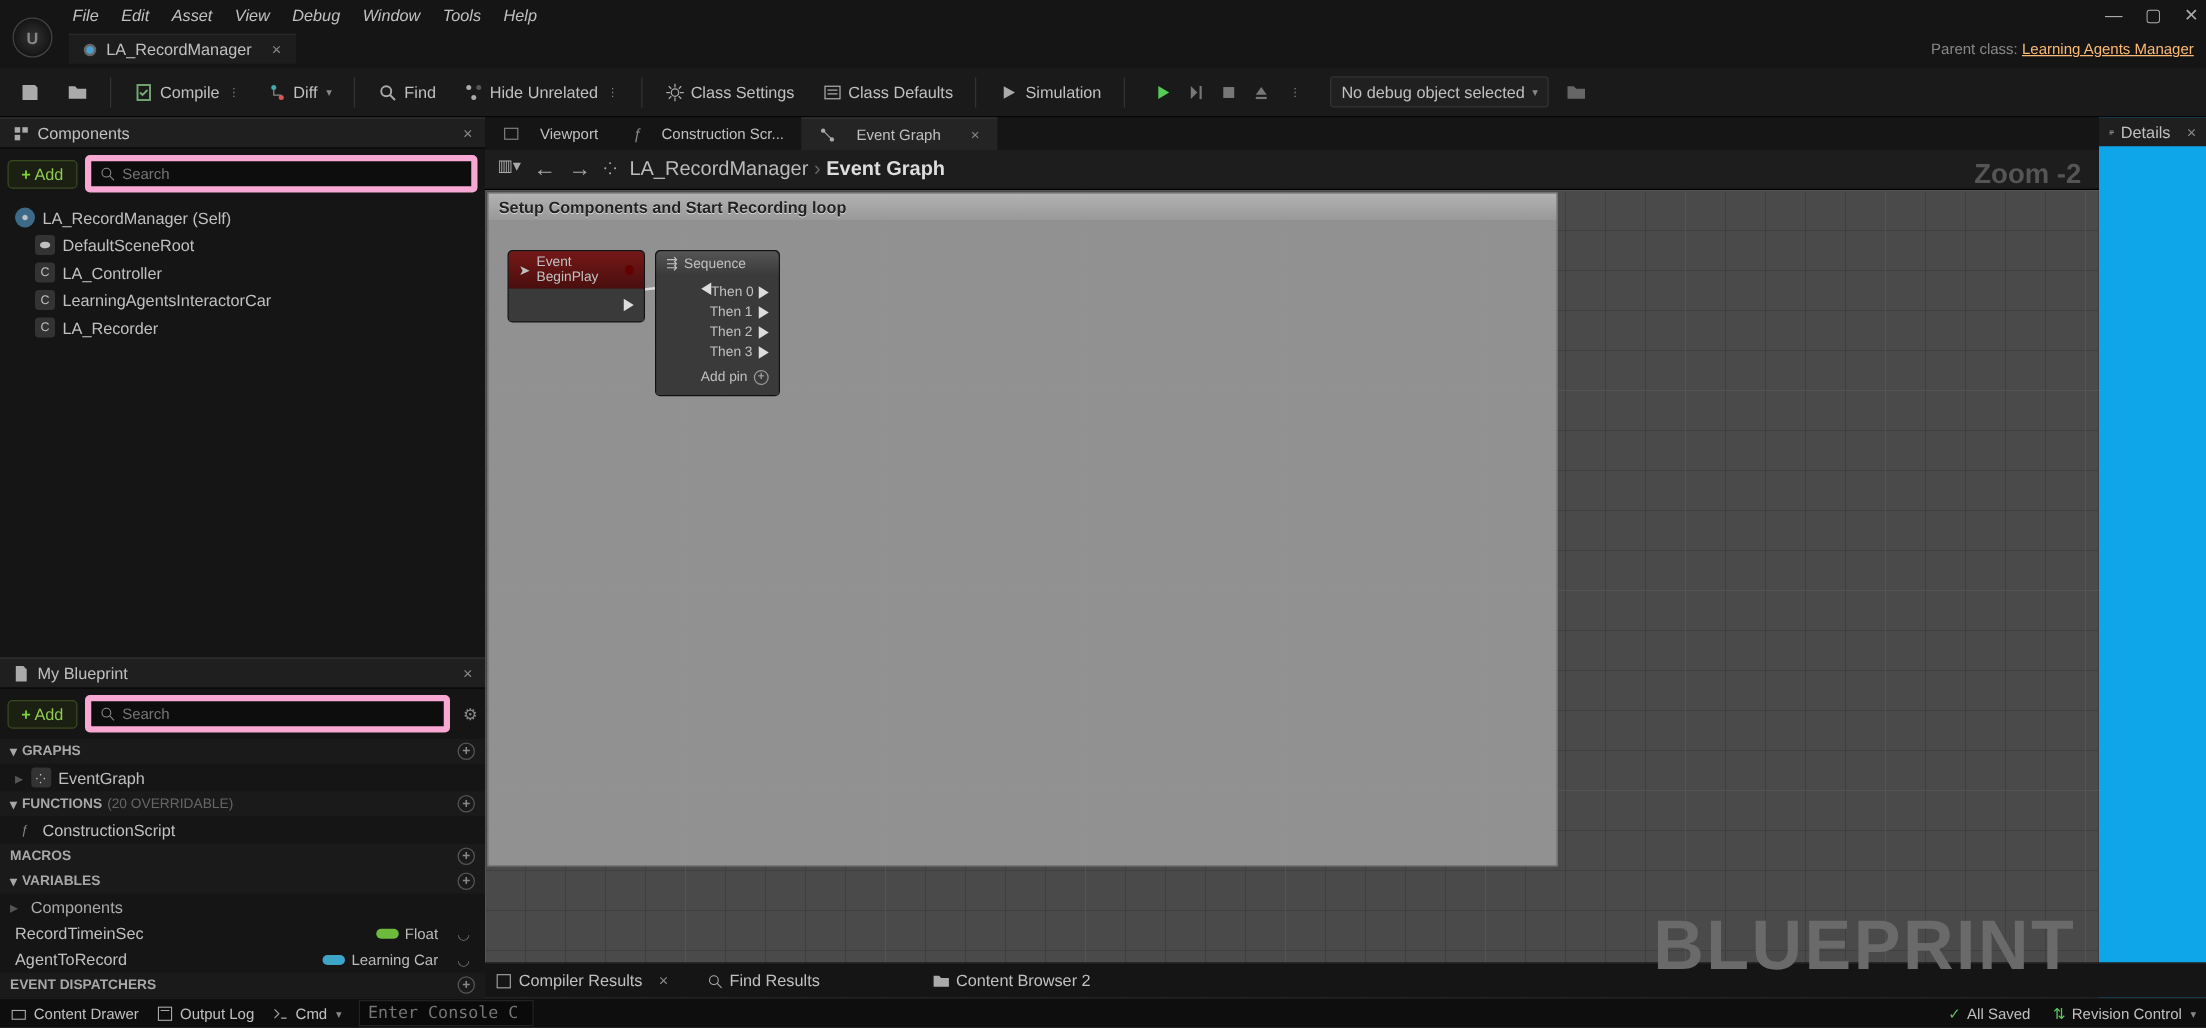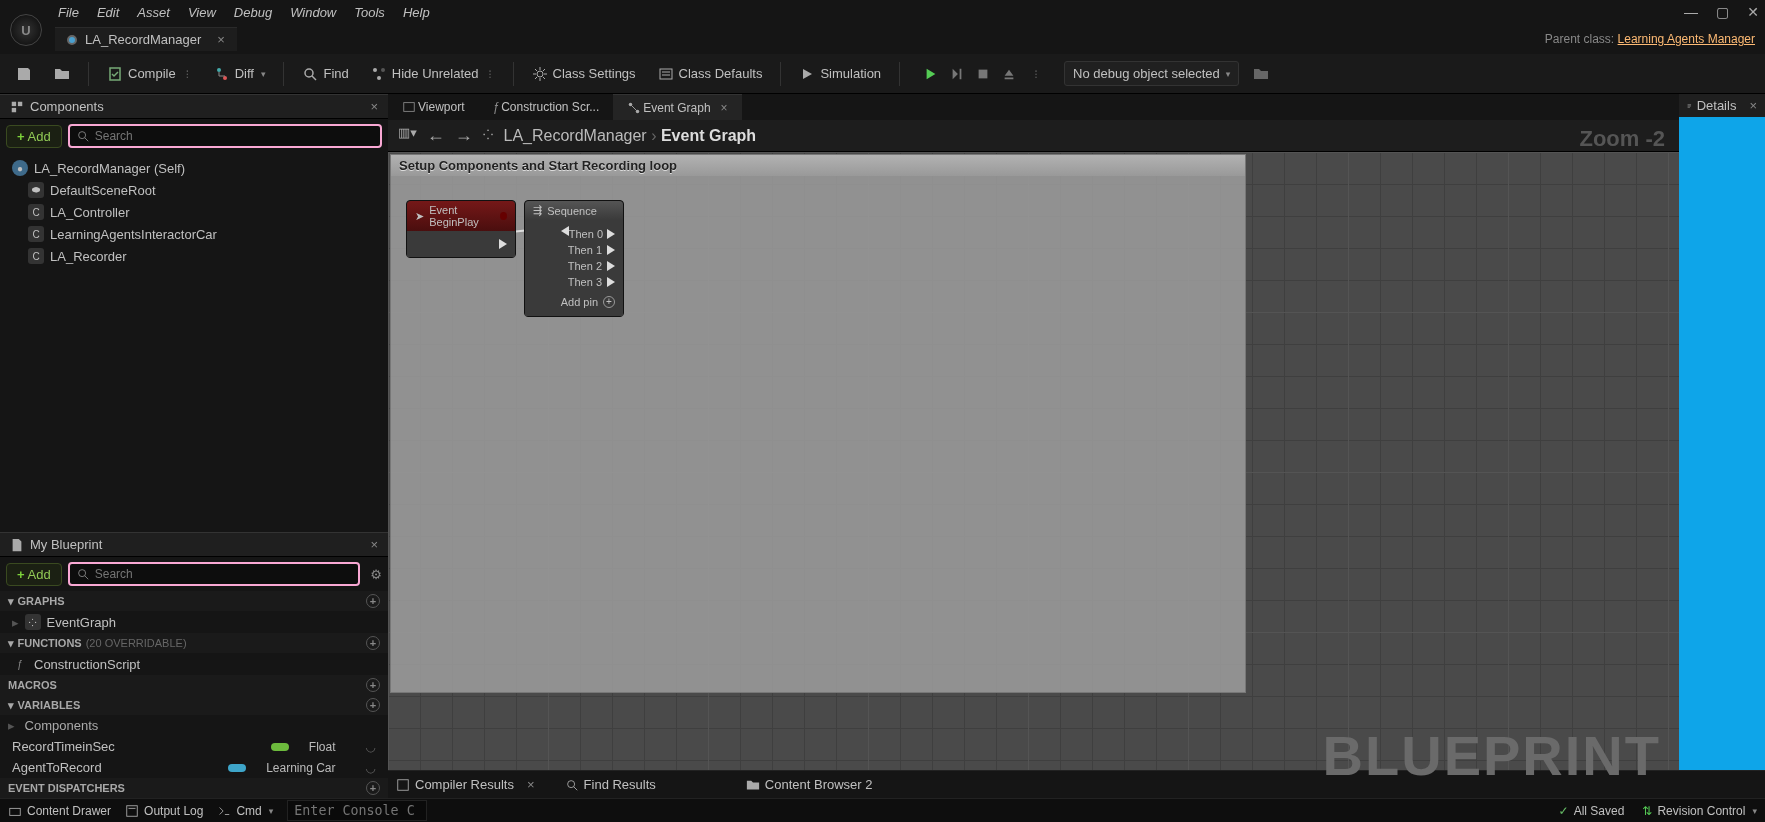--- a/index.html
+++ b/index.html
@@ -23,35 +23,35 @@
 .playgrp { display:flex; gap:4px; margin-left:auto;}
 .playbtn{width:22px;height:22px;display:flex;align-items:center;justify-content:center;}
 .dbgsel{background:#202020;border:1px solid #333;padding:4px 8px;border-radius:3px;margin-left:12px;display:flex;align-items:center;gap:4px;}
 .main { display:flex; height:calc(100% - 94px - 24px);}
 .leftcol { width:388px; display:flex; flex-direction:column; background:#151515;}
 .panel-tab { background:#1f1f1f; padding:4px 10px; display:flex; align-items:center; gap:6px; border-bottom:1px solid #000; border-top:1px solid #333;}
 .panel-tab .t {flex:1;}
 .addrow{display:flex;align-items:center;gap:6px;padding:5px 6px;background:#151515;}
 .addbtn{background:#1b2013;border:1px solid #3a4a20;color:#91c955;padding:3px 10px;border-radius:4px;display:flex;align-items:center;gap:3px;}
 .addbtn .plus{color:#7dd33a;font-weight:bold;}
-.searchbox{flex:1;background:#0d0d0d;border:2px solid #f9a8d4;border-radius:4px;padding:3px 6px;display:flex;align-items:center;gap:5px;}
+.searchbox{flex:1;background:#0d0d0d;border:5px solid #f9a8d4;border-radius:4px;padding:3px 6px;display:flex;align-items:center;gap:5px;}
 .searchbox input{background:transparent;border:none;color:#aaa;outline:none;flex:1;font-size:12px;}
 .tree{padding:4px 0;}
 .treerow{padding:3px 6px 3px 12px;display:flex;align-items:center;gap:6px;cursor:pointer;}
 .treerow.ind{padding-left:28px;}
 .ico-s{width:16px;height:16px;border-radius:3px;background:#333;display:flex;align-items:center;justify-content:center;font-size:10px;}
 .catrow{background:#1a1a1a;padding:3px 8px;font-size:11px;font-weight:bold;color:#a8a8a8;display:flex;align-items:center;}
 .catrow .pls{margin-left:auto;color:#888;border:1px solid #555;border-radius:50%;width:14px;height:14px;text-align:center;line-height:12px;font-size:11px;}
 .varrow{padding:3px 12px;display:flex;align-items:center;gap:8px;}
-.typepill{margin-left:auto;display:flex;align-items:center;gap:20px;font-size:12px;color:#bbb;}
+.typepill{margin-left:auto;display:flex;align-items:center;gap:5px;font-size:12px;color:#bbb;}
 .pill{width:18px;height:8px;border-radius:4px;}
 .eye{color:#666;margin-left:10px;}
 .centercol{flex:1;position:relative;background:#151515;display:flex;flex-direction:column;}
 .ctabs{display:flex;background:#151515;height:26px;}
-.ctab{padding:4px 14px;display:flex;align-items:center;gap:2px;cursor:pointer;font-size:12px;}
+.ctab{padding:4px 14px;display:flex;align-items:center;gap:16px;cursor:pointer;font-size:12px;}
 .ctab.active{background:#242424;border-top:1px solid #333;}
 .crumb{height:32px;background:#1d1d1d;display:flex;align-items:center;padding:0 10px;gap:10px;border-bottom:1px solid #000;}
 .crumb .nav{display:flex;gap:10px;color:#aaa;}
 .crumb .path{color:#bbb;font-size:16px;}
 .crumb .path strong{color:#ddd;}
 .zoom{position:absolute;right:14px;top:32px;color:#555;font-size:22px;font-weight:bold;z-index:5;}
 .graph{flex:1;position:relative;background:#4a4a4a;overflow:hidden;background-image:
  linear-gradient(#545454 1px,transparent 1px),linear-gradient(90deg,#545454 1px,transparent 1px),
  linear-gradient(#3f3f3f 1px,transparent 1px),linear-gradient(90deg,#3f3f3f 1px,transparent 1px);
  background-size:160px 160px,160px 160px,32px 32px,32px 32px;}

